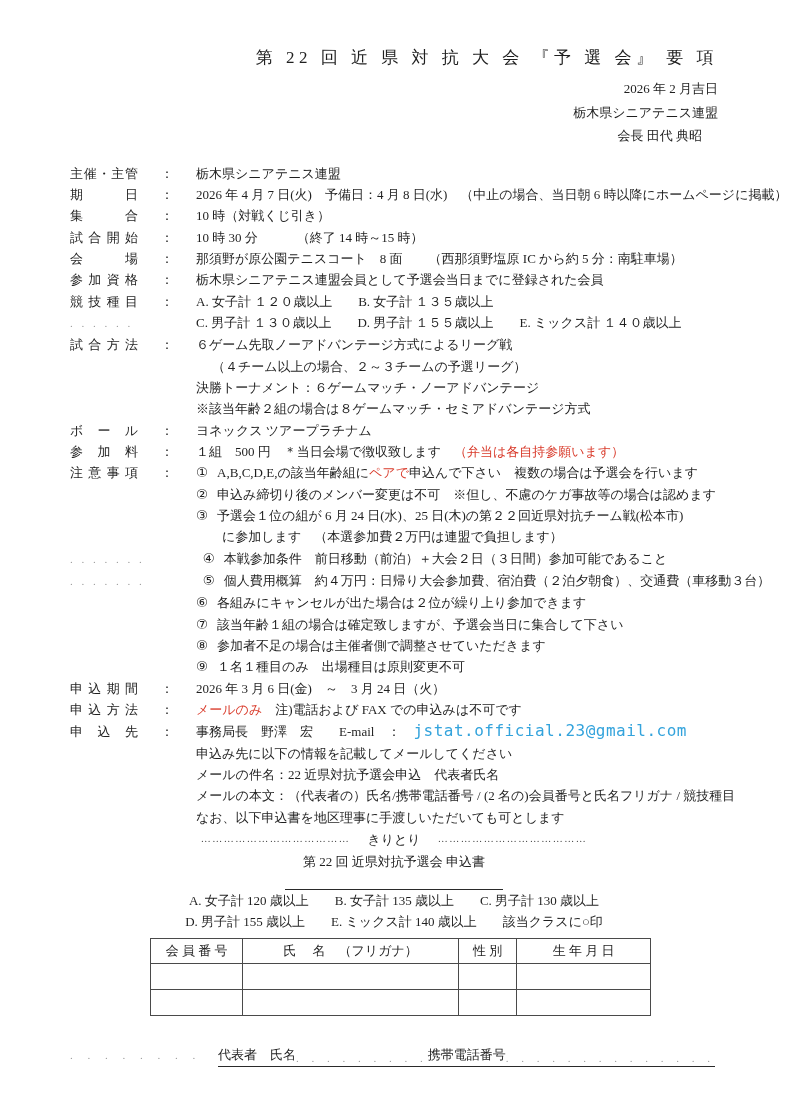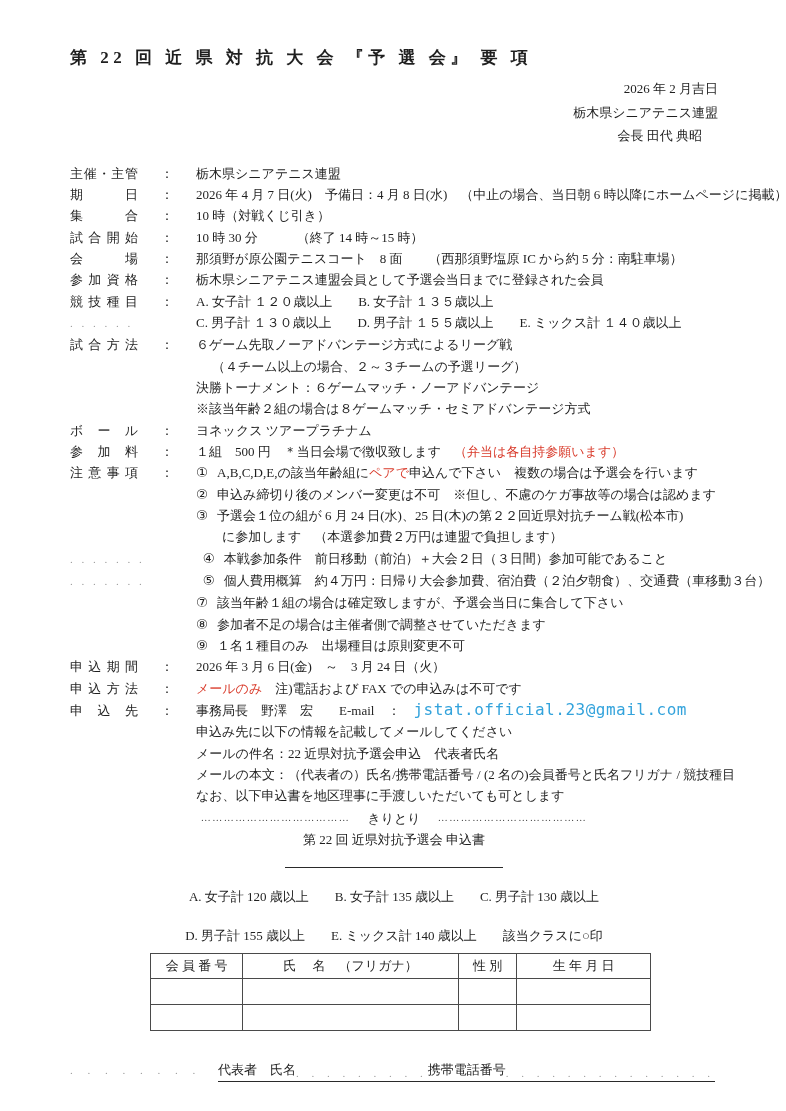--- a/index.html
+++ b/index.html
@@ -7,40 +7,40 @@
     position:relative;
     width:786px; height:1111px;
     background:#fff;
     color:var(--text,#1f1f1f);
     font-family:"Liberation Serif","DejaVu Serif",serif;
     font-size:13px;
     box-sizing:border-box;
     padding:46px 68px 10px 70px;
     overflow:hidden;
   }
-  .doc-title { text-align:left; font-weight:700; font-size:17px; letter-spacing:4.5px; margin:0 0 8px 0; white-space:nowrap; }
+  .doc-title { text-align:right; font-weight:400; font-size:17px; letter-spacing:4.5px; margin:0 0 8px 0; white-space:nowrap; }
   .hdr { text-align:right; line-height:23.5px; }
   .hdr .pres { padding-right:16px; }
   .content { margin-top:15px; }
   .row { display:flex; align-items:baseline; line-height:21.35px; min-height:21.35px;gap:16px; }
   .lbl { flex:0 0 68px; text-align:justify; text-align-last:justify; white-space:nowrap; overflow:visible; }
   .lbl.leader, .leader { color:#9b9b9b; font-size:11px; letter-spacing:3px; text-align:left; text-align-last:left; }
   .sep { flex:0 0 26px; text-align:center; }
   .val { flex:1 1 auto; white-space:nowrap; }
   .indent1 { padding-left:16px; }
   .indent2 { padding-left:26px; }
   .num { margin-right:9px; font-family:"DejaVu Sans","Liberation Sans",sans-serif; font-size:13.5px; }
   .red { color:var(--red,#d93a2a); }
   .email { color:var(--blue,#33a3dc); font-family:"DejaVu Sans Mono","Liberation Mono",monospace; font-size:16px; letter-spacing:0.5px; text-decoration:none; cursor:pointer; }
   .cutrow { text-align:center; line-height:21.35px; white-space:nowrap; }
   .cutdots { color:#3c3c3c; font-size:10px; letter-spacing:1.5px; vertical-align:2px; }
   .cutlabel { margin:0 14px; }
   .formtitle-row { text-align:center; line-height:22px; }
   .formtitle { display:inline-block; border-bottom:1px solid #2a2a2a; padding:0 18px 16px 18px; }
-  .classline { text-align:center; line-height:21.3px; white-space:nowrap;margin-top:18px; }
+  .classline { text-align:center; line-height:21.3px; white-space:nowrap; }
   table.app { border-collapse:collapse; margin:6px 0 0 80px; width:500px; table-layout:fixed; }
   table.app th, table.app td { border:1px solid #4a4a4a; }
   table.app th { font-weight:normal; text-align:center; height:22px; font-size:13px; white-space:nowrap; }
   table.app td { height:23px; font-size:11px; color:#a5a5a5; padding-left:6px; vertical-align:middle; }
   .reprow { margin-top:30px; display:flex; align-items:baseline; }
   .repleader { flex:0 0 148px; color:#9b9b9b; font-size:11px; letter-spacing:6px; white-space:nowrap; overflow:hidden; }
   .repline { border-bottom:1px solid #2a2a2a; flex:0 0 442px; display:flex; align-items:flex-end; padding-bottom:2px; white-space:nowrap; }
   .gapdots { color:#9b9b9b; font-size:11px; letter-spacing:5px; flex:1 1 auto; overflow:hidden; text-align:center; }
 </style>
 </head>
@@ -171,20 +171,25 @@
       <span class="sep"></span>
       <span class="val"><span class="num">④</span><span>本戦参加条件　前日移動（前泊）＋大会２日（３日間）参加可能であること</span></span>
     </div>
 
     <div class="row">
       <span class="lbl leader">. . . . . . .</span>
       <span class="sep"></span>
       <span class="val"><span class="num">⑤</span><span>個人費用概算　約４万円：日帰り大会参加費、宿泊費（２泊夕朝食）、交通費（車移動３台）</span></span>
     </div>
 
+    <div class="row">
+      <span class="lbl"></span>
+      <span class="sep"></span>
+      <span class="val"><span class="num">⑥</span><span>各組みにキャンセルが出た場合は２位が繰り上り参加できます</span></span>
+    </div>
 
     <div class="row">
       <span class="lbl"></span>
       <span class="sep"></span>
       <span class="val"><span class="num">⑦</span><span>該当年齢１組の場合は確定致しますが、予選会当日に集合して下さい</span></span>
     </div>
 
     <div class="row">
       <span class="lbl"></span>
       <span class="sep"></span>

